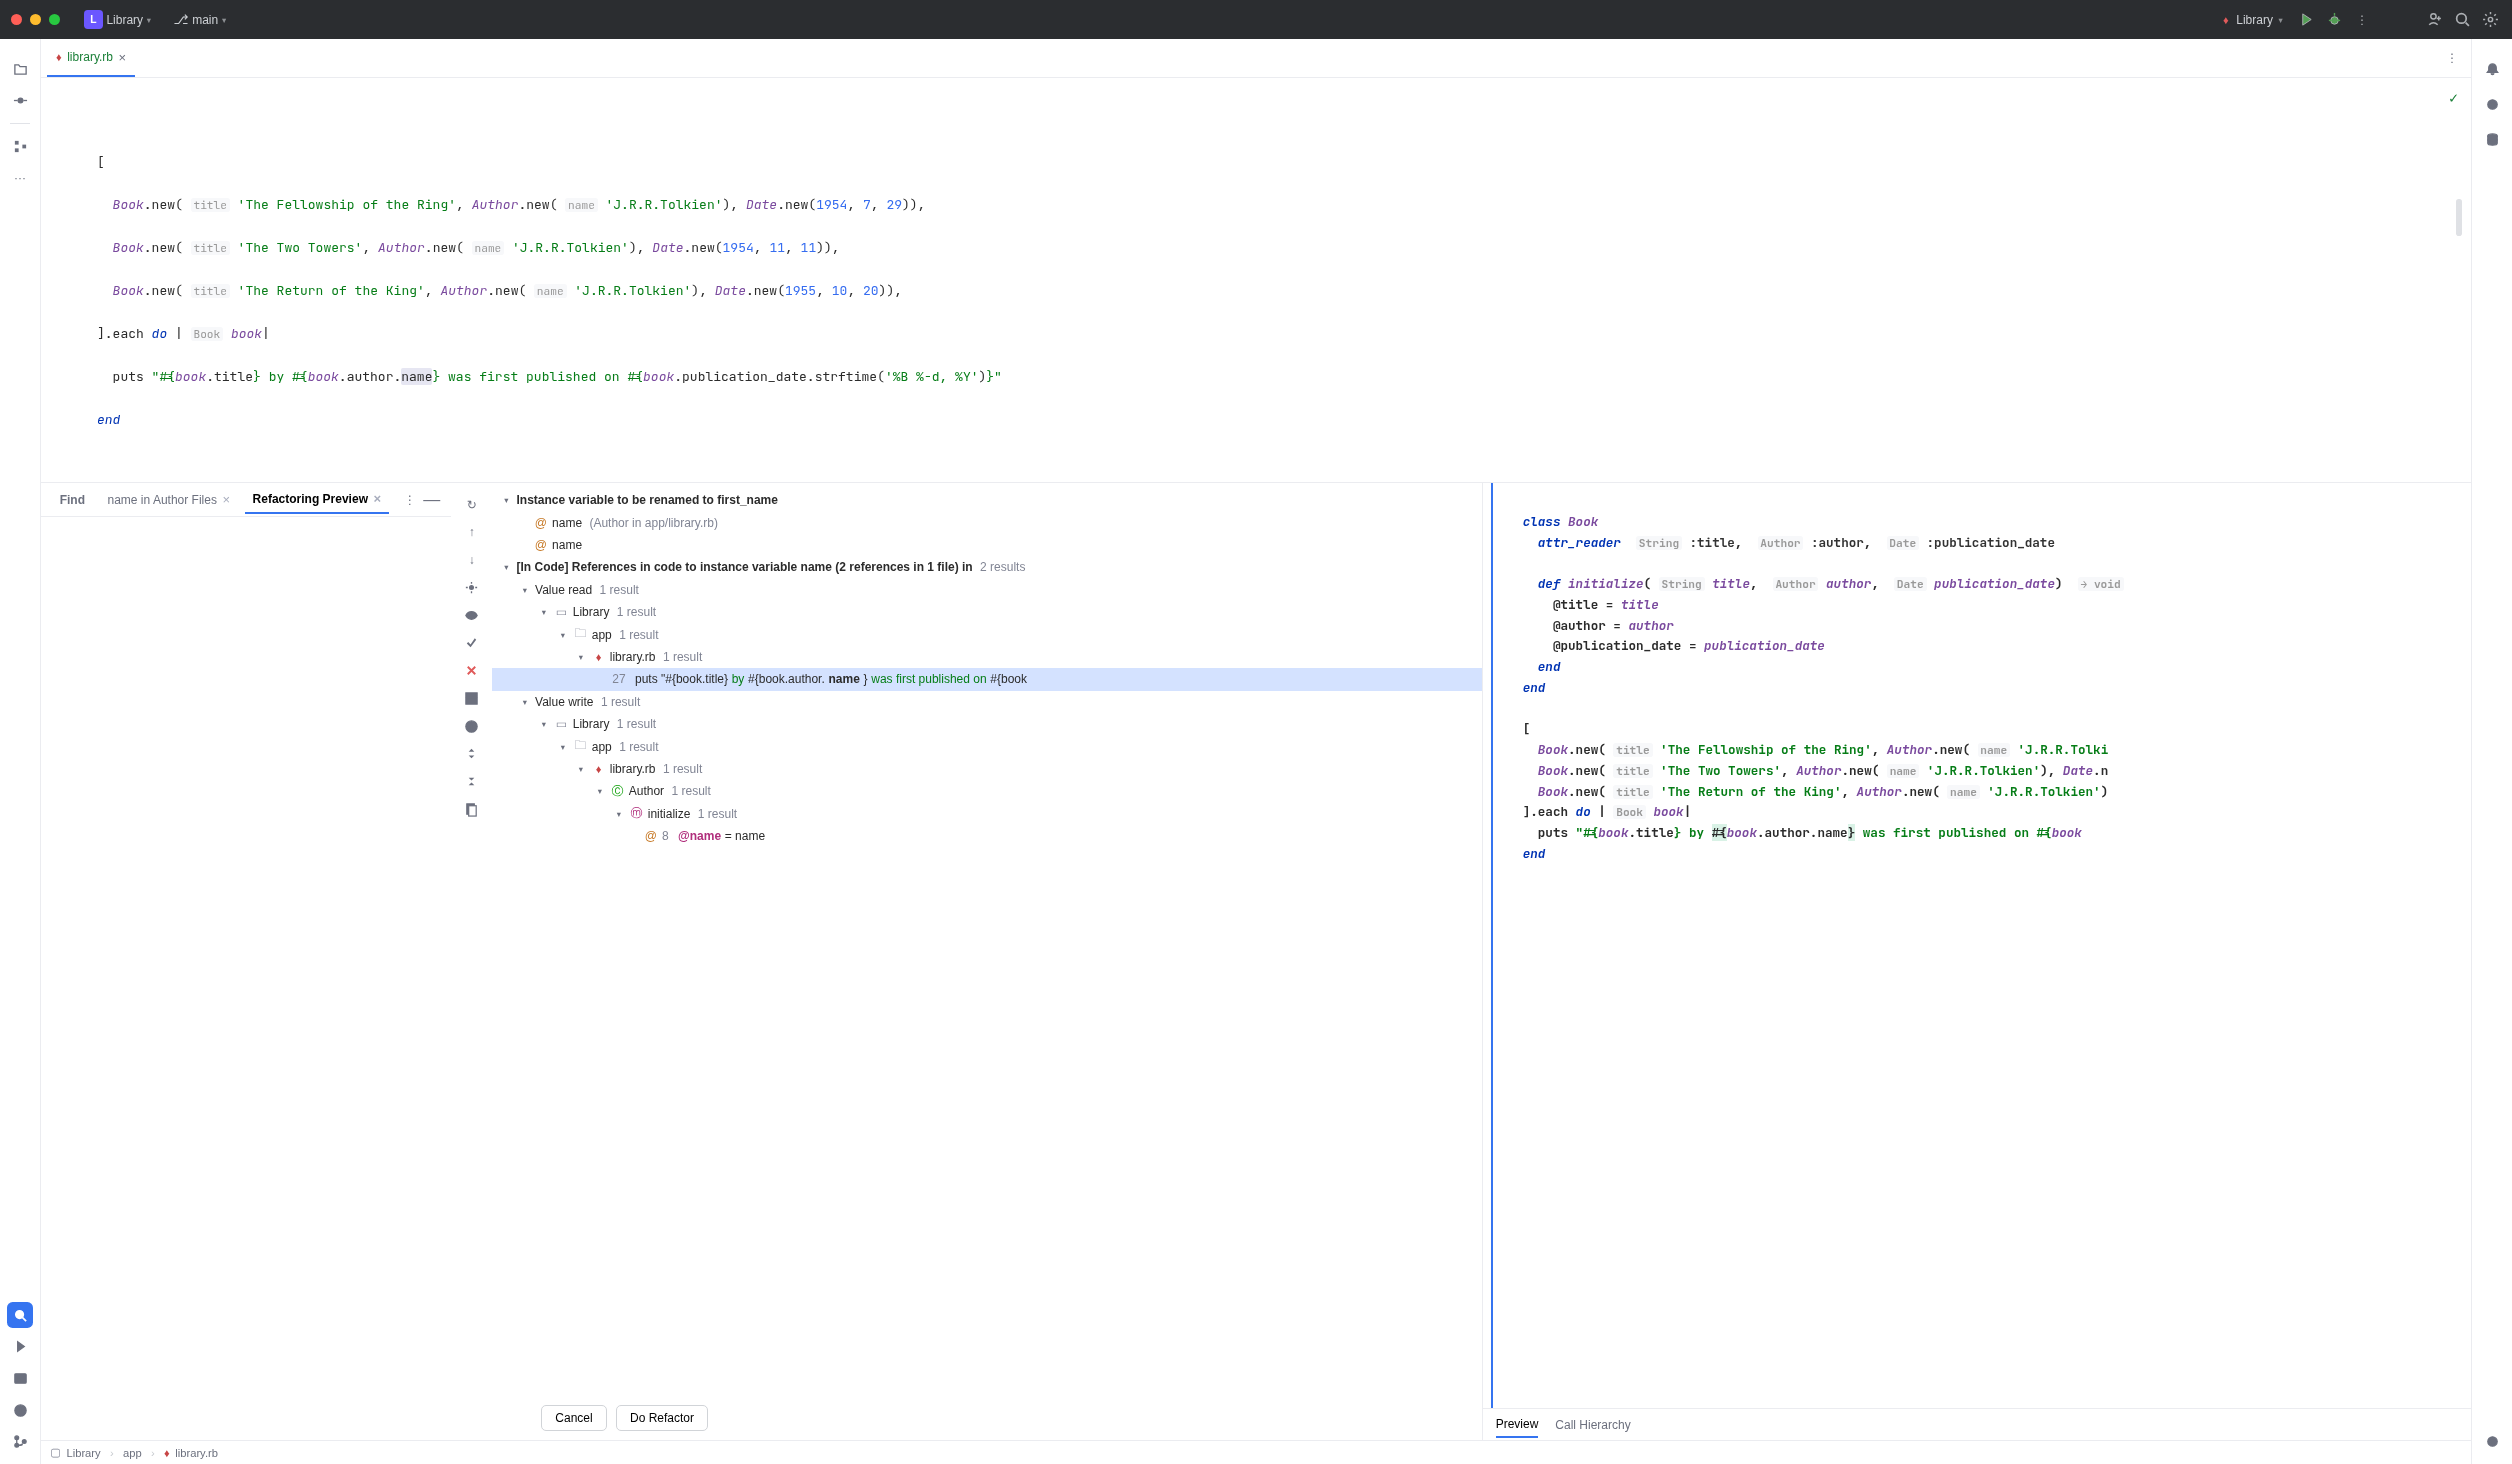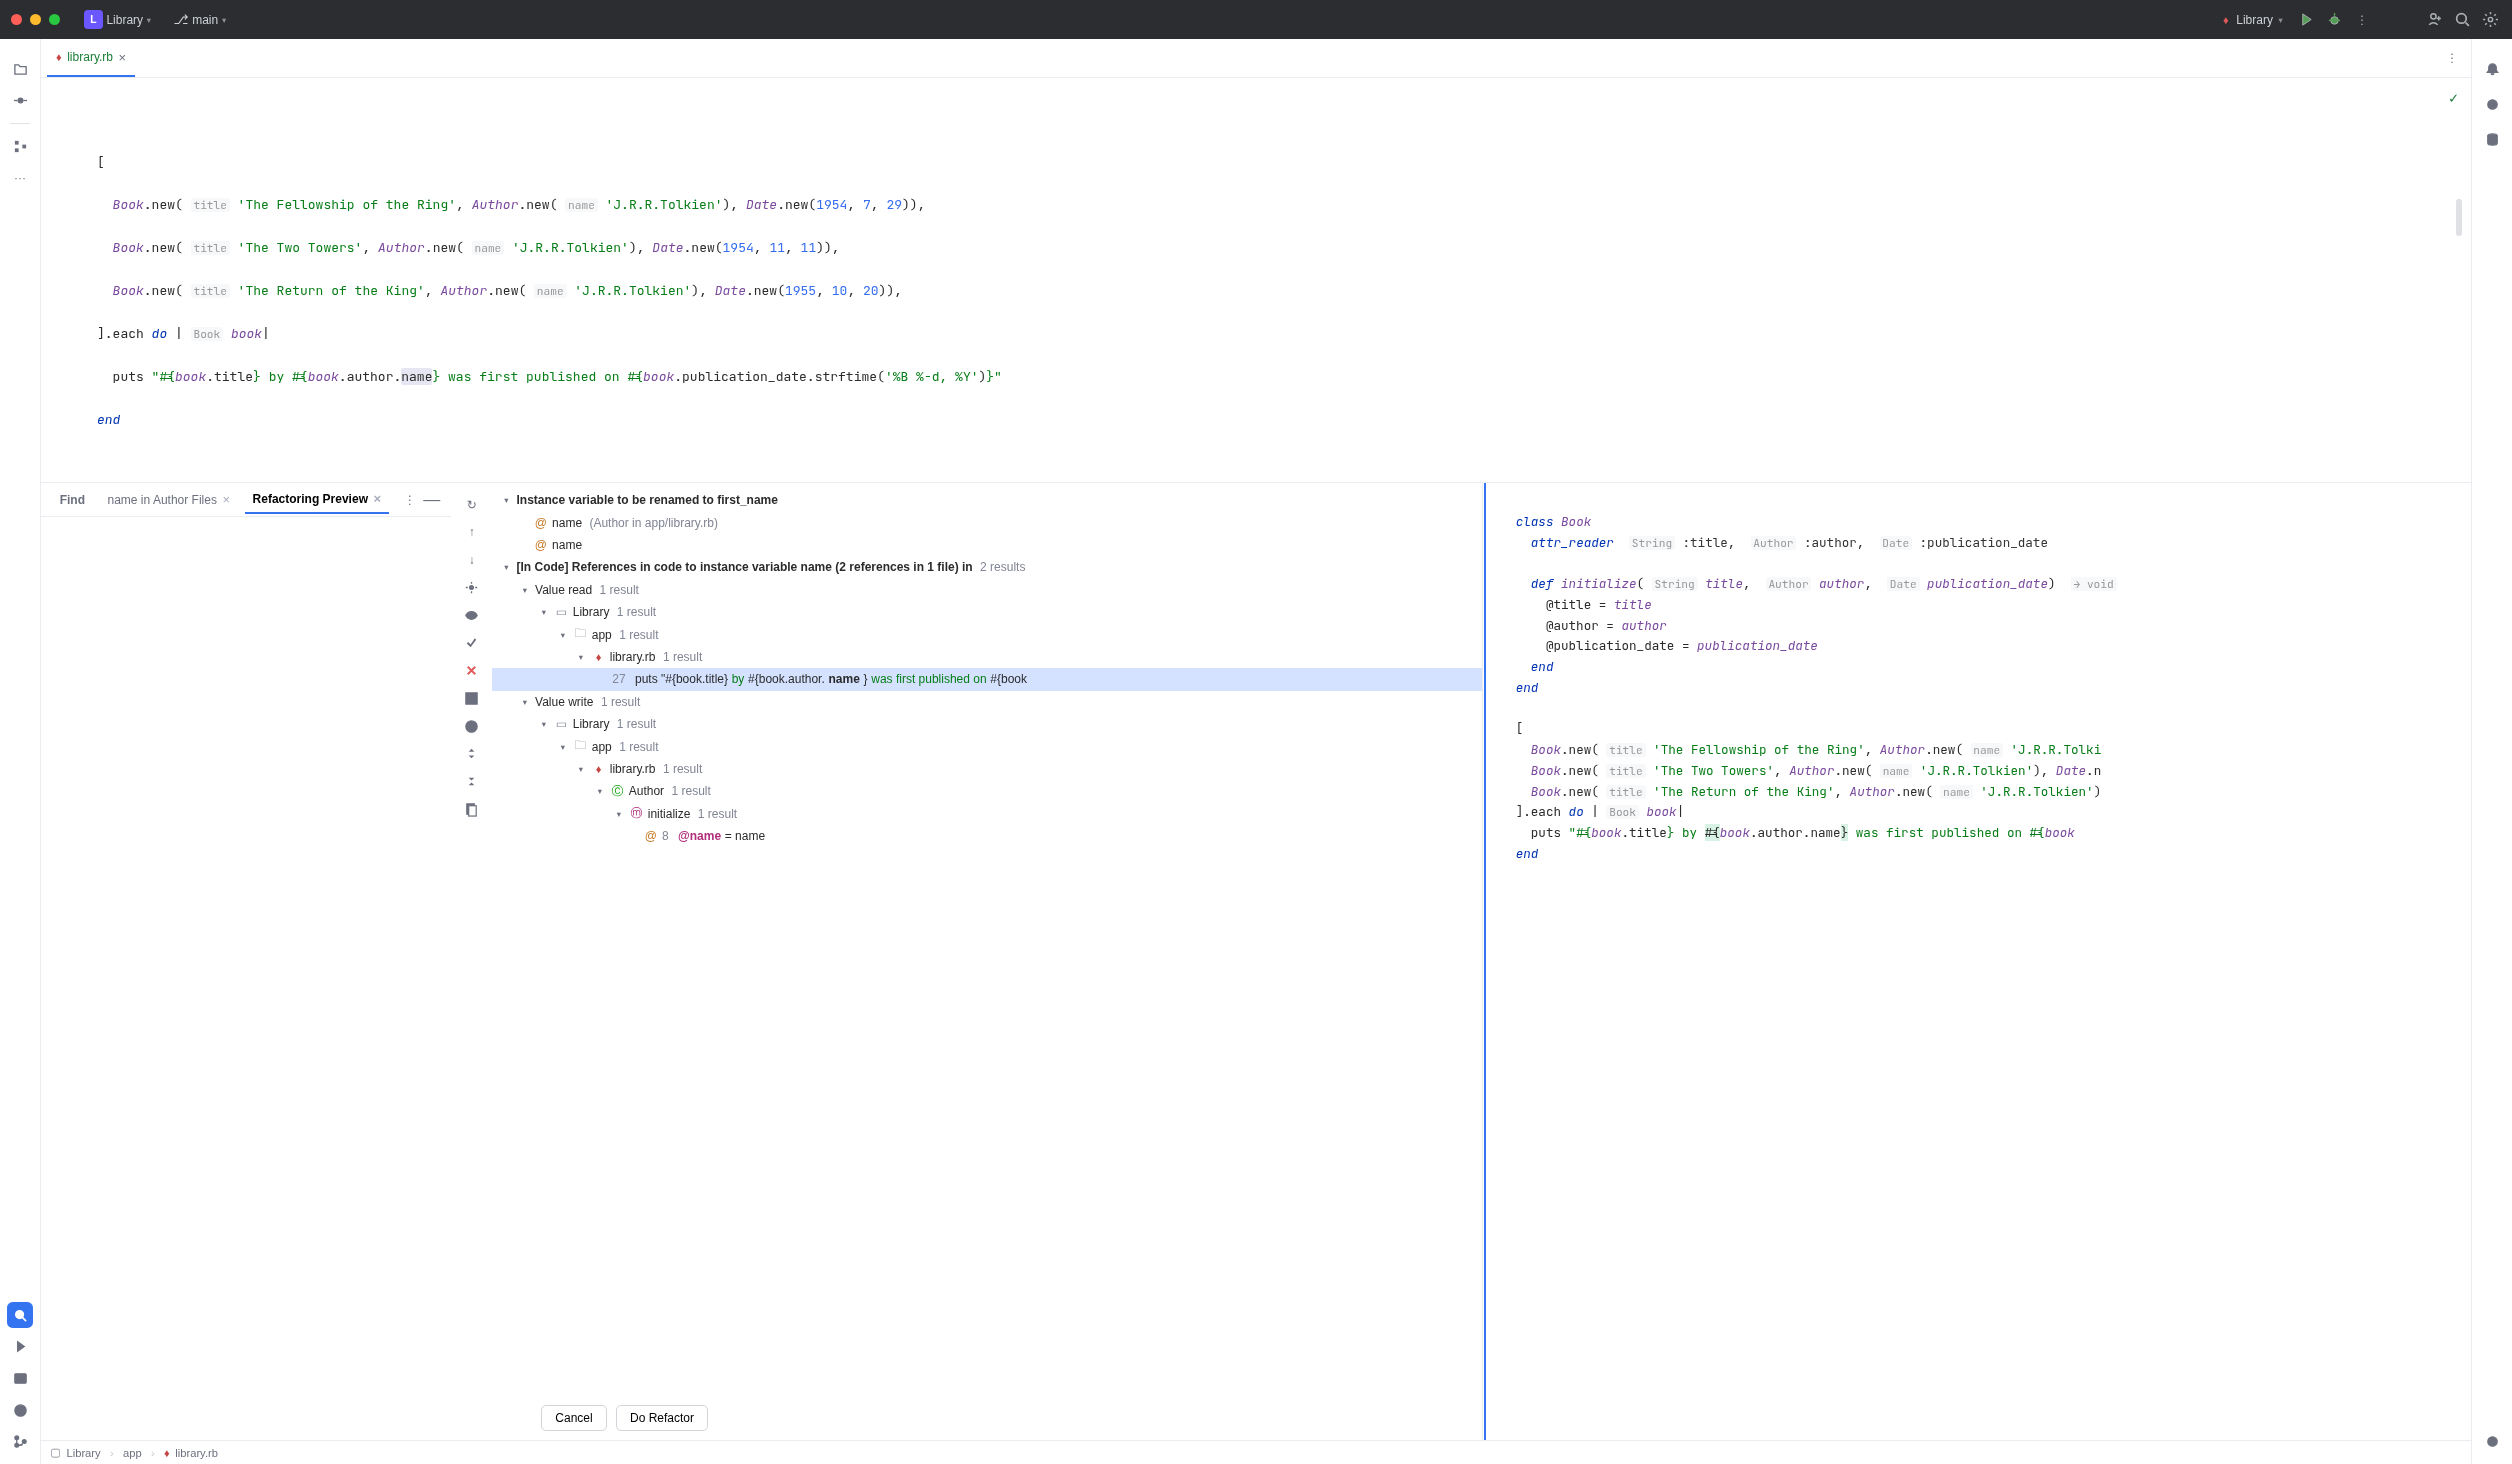--- a/index.html
+++ b/index.html
@@ -99,21 +99,21 @@
     .tree-line-num { color: #818594; margin-right: 5.6px; }
     .icon-at { color: #c77a28; }
     .icon-class { color: #13a10e; }
     .icon-method { color: #b02e7c; }
     .icon-folder { color: #818594; }
     .icon-module { color: #818594; }
     
     .tree-buttons { display: flex; gap: 9.3px; padding: 11.2px 11.2px 9.3px 49px; }
     .btn { padding: 4.7px 13px; border: 0.9px solid #d1d4d8; border-radius: 5px; background: #fff; cursor: pointer; font-size: 12px; }
     
-    .code-panel-body { flex: 1; font-family: "JetBrains Mono", "Menlo", monospace; font-size: 12.6px; line-height: 1.65; padding: 7.5px 0 7.5px 30px; white-space: pre; overflow: hidden; position: relative; border-left: 2.8px solid #3574f0; margin-left: 1px; }
+    .code-panel-body { flex: 1; font-family: "JetBrains Mono", "Menlo", monospace; font-size: 12.6px; line-height: 1.65; padding: 7.5px 0 7.5px 30px; white-space: pre; overflow: hidden; position: relative; border-left: 2.8px solid #3574f0; margin-left: 8px; font-weight: bold; }
     .code-panel-body .hl-bg { background: #d9f2e6; }
     .code-panel-tabs { display: flex; height: 32px; border-top: 0.9px solid #ebecf0; align-items: center; gap: 17px; padding-left: 13px; font-size: 12px; }
     .mini-tab { padding: 5.6px 0; color: #6c707e; cursor: pointer; }
     .mini-tab.active { border-bottom: 2.8px solid #3574f0; color: #000; font-weight: 500; }
     
     
     .status-bar { height: 24px; border-top: 0.9px solid #ebecf0; display: flex; align-items: center; padding: 0 9.3px; gap: 5.6px; font-size: 11.2px; color: #6c707e; }
     .status-bar .sep::before { content: "›"; margin: 0 3.7px; color: #c8cbd0; }
     .status-spacer { flex: 1; }
     .ruby-badge { color: #c74545; }
@@ -460,20 +460,24 @@
   <span class="code-kw">end</span>
 <span class="code-kw">end</span>
 
 [
   <span class="code-type">Book</span>.new( <span class="code-hint">title</span> <span class="code-str">'The Fellowship of the Ring'</span>, <span class="code-type">Author</span>.new( <span class="code-hint">name</span> <span class="code-str">'J.R.R.Tolki</span>
   <span class="code-type">Book</span>.new( <span class="code-hint">title</span> <span class="code-str">'The Two Towers'</span>, <span class="code-type">Author</span>.new( <span class="code-hint">name</span> <span class="code-str">'J.R.R.Tolkien'</span>), <span class="code-type">Date</span>.n
   <span class="code-type">Book</span>.new( <span class="code-hint">title</span> <span class="code-str">'The Return of the King'</span>, <span class="code-type">Author</span>.new( <span class="code-hint">name</span> <span class="code-str">'J.R.R.Tolkien'</span>)
 ].each <span class="code-kw">do</span> | <span class="code-hint">Book</span> <span class="code-type">book</span>|
   puts <span class="code-str">"#{</span><span class="code-type">book</span>.title<span class="code-str">} by </span><span class="hl-bg">#{</span><span class="code-type">book</span>.author.name<span class="hl-bg">}</span><span class="code-str"> was first published on #{</span><span class="code-type">book</span>
 <span class="code-kw">end</span></div>
+            <div class="code-panel-tabs">
+              <div class="mini-tab active">Preview</div>
+              <div class="mini-tab">Call Hierarchy</div>
+            </div>
           </div>
         </div>
       </div>
     </div>
 
     <div class="status-bar">
       <span style="color:#818594">▢</span>
       <span>Library</span>
       <span class="sep"></span>
       <span>app</span>

